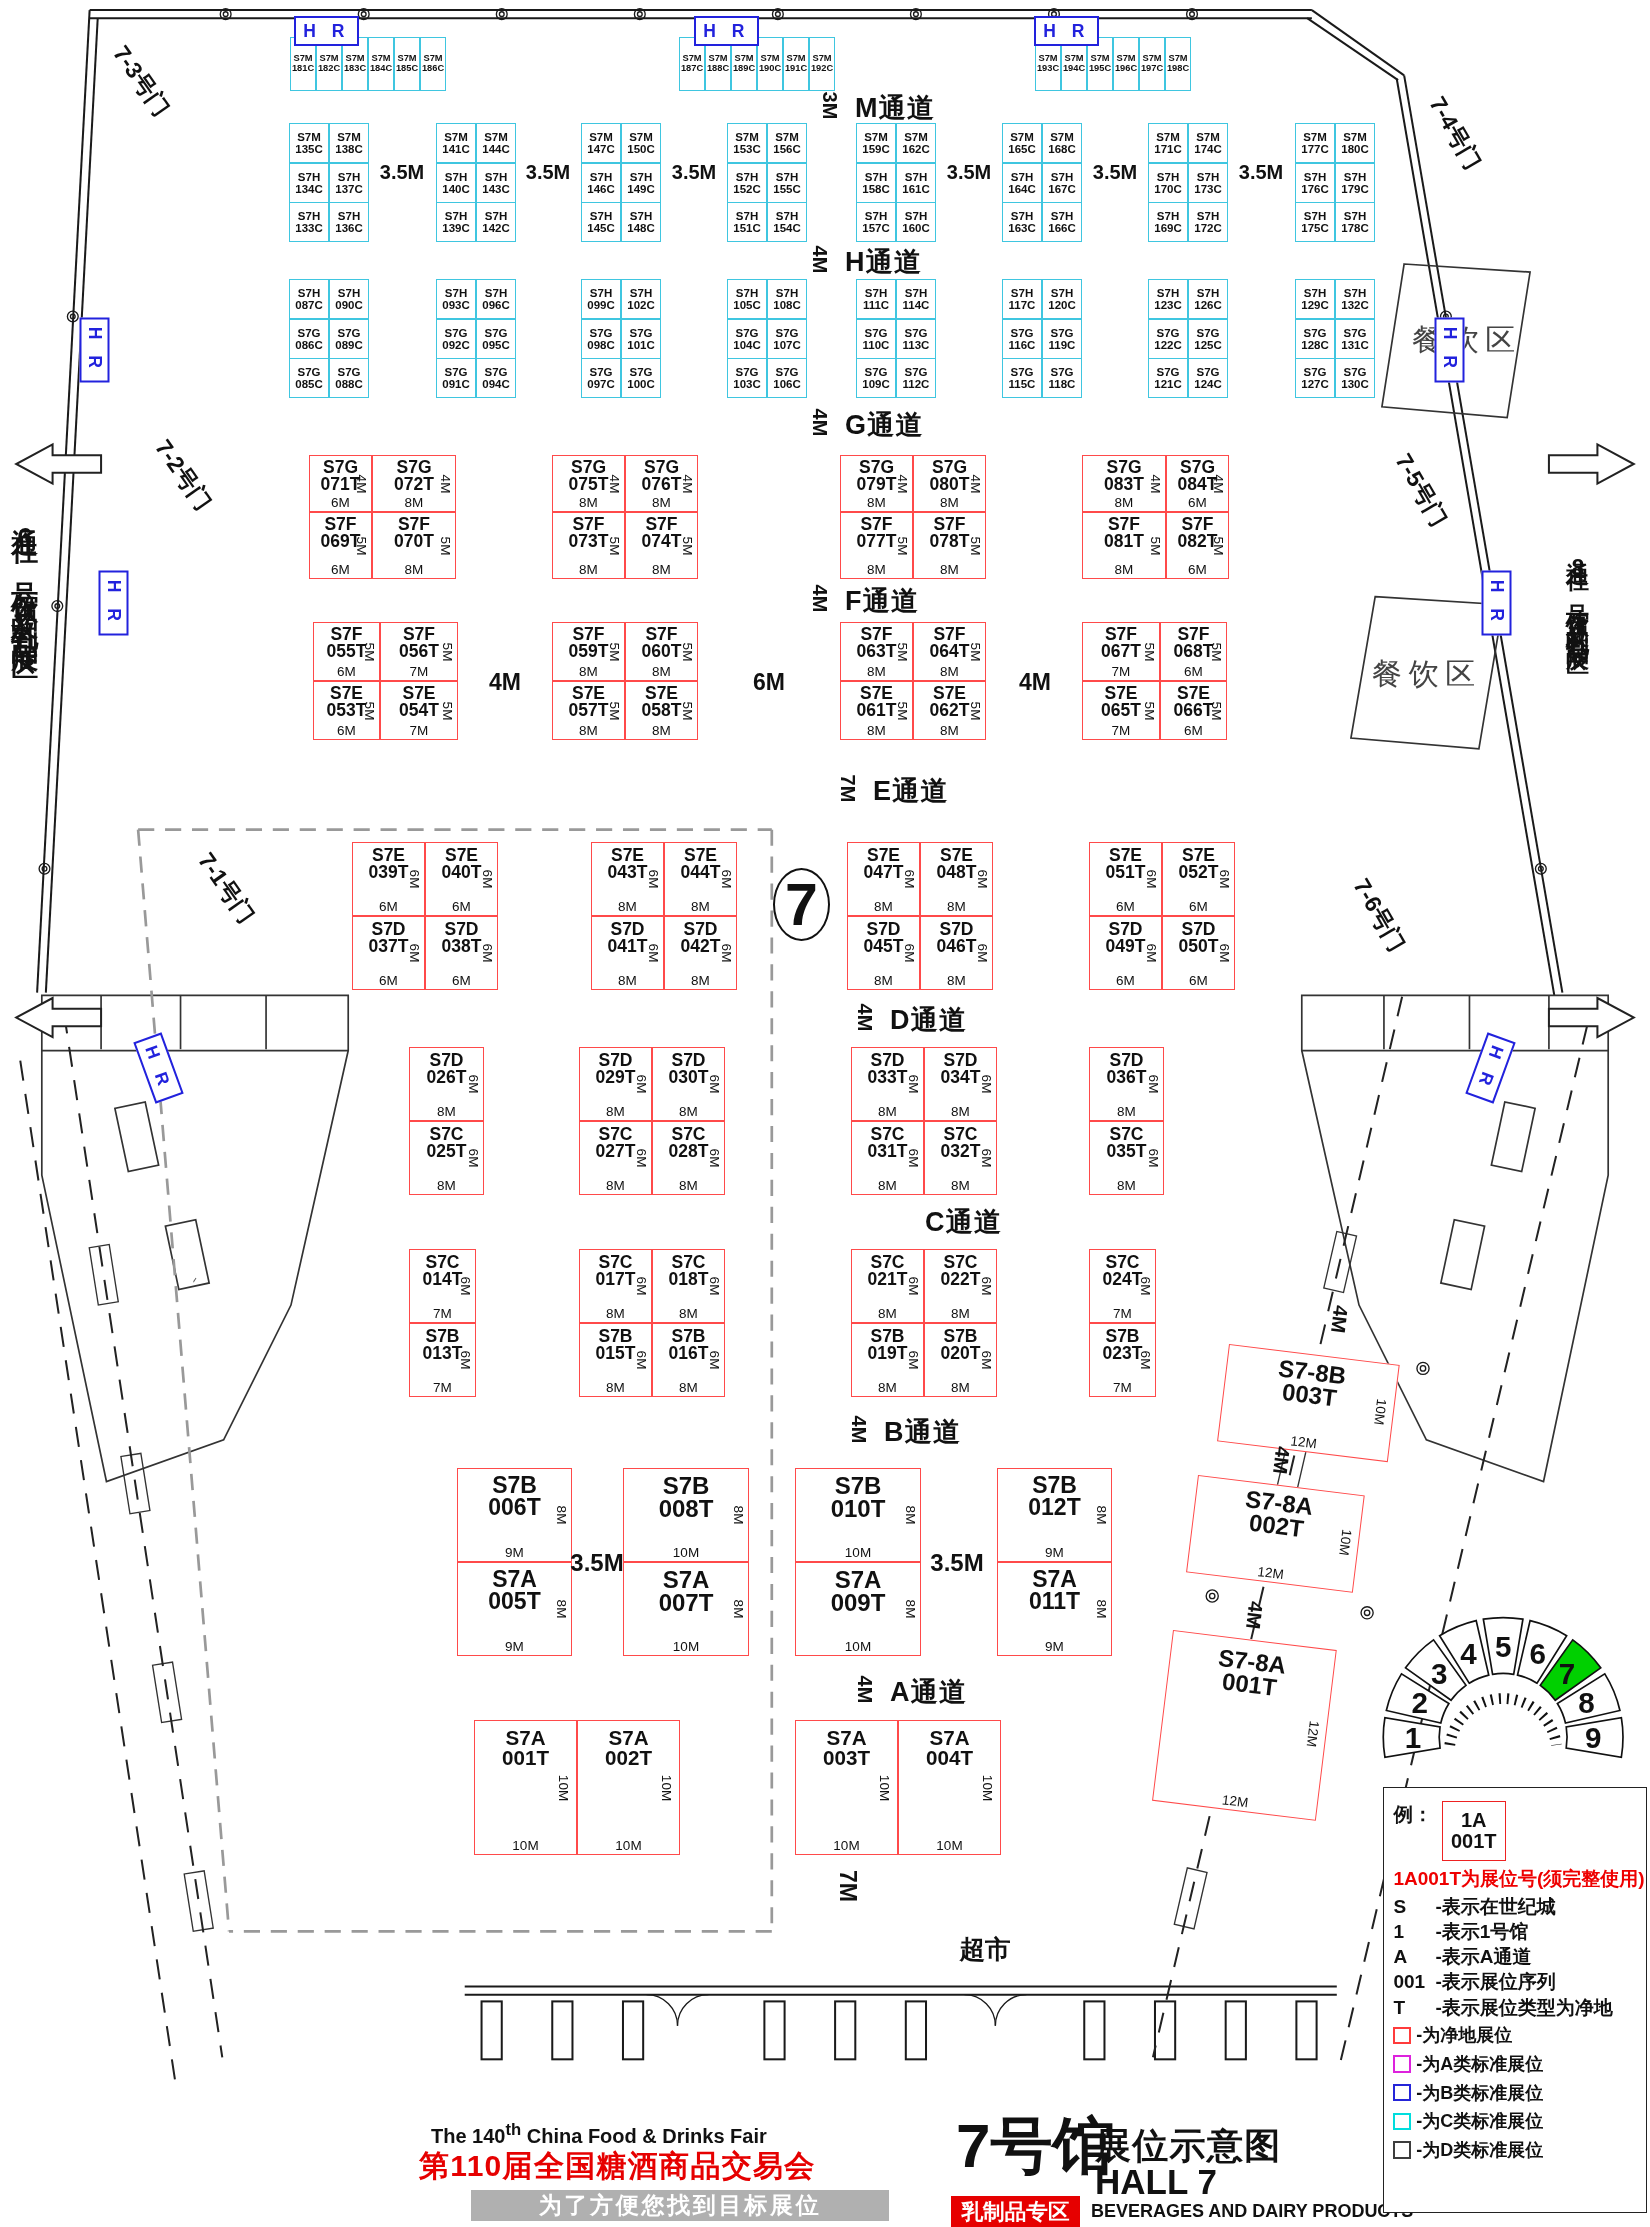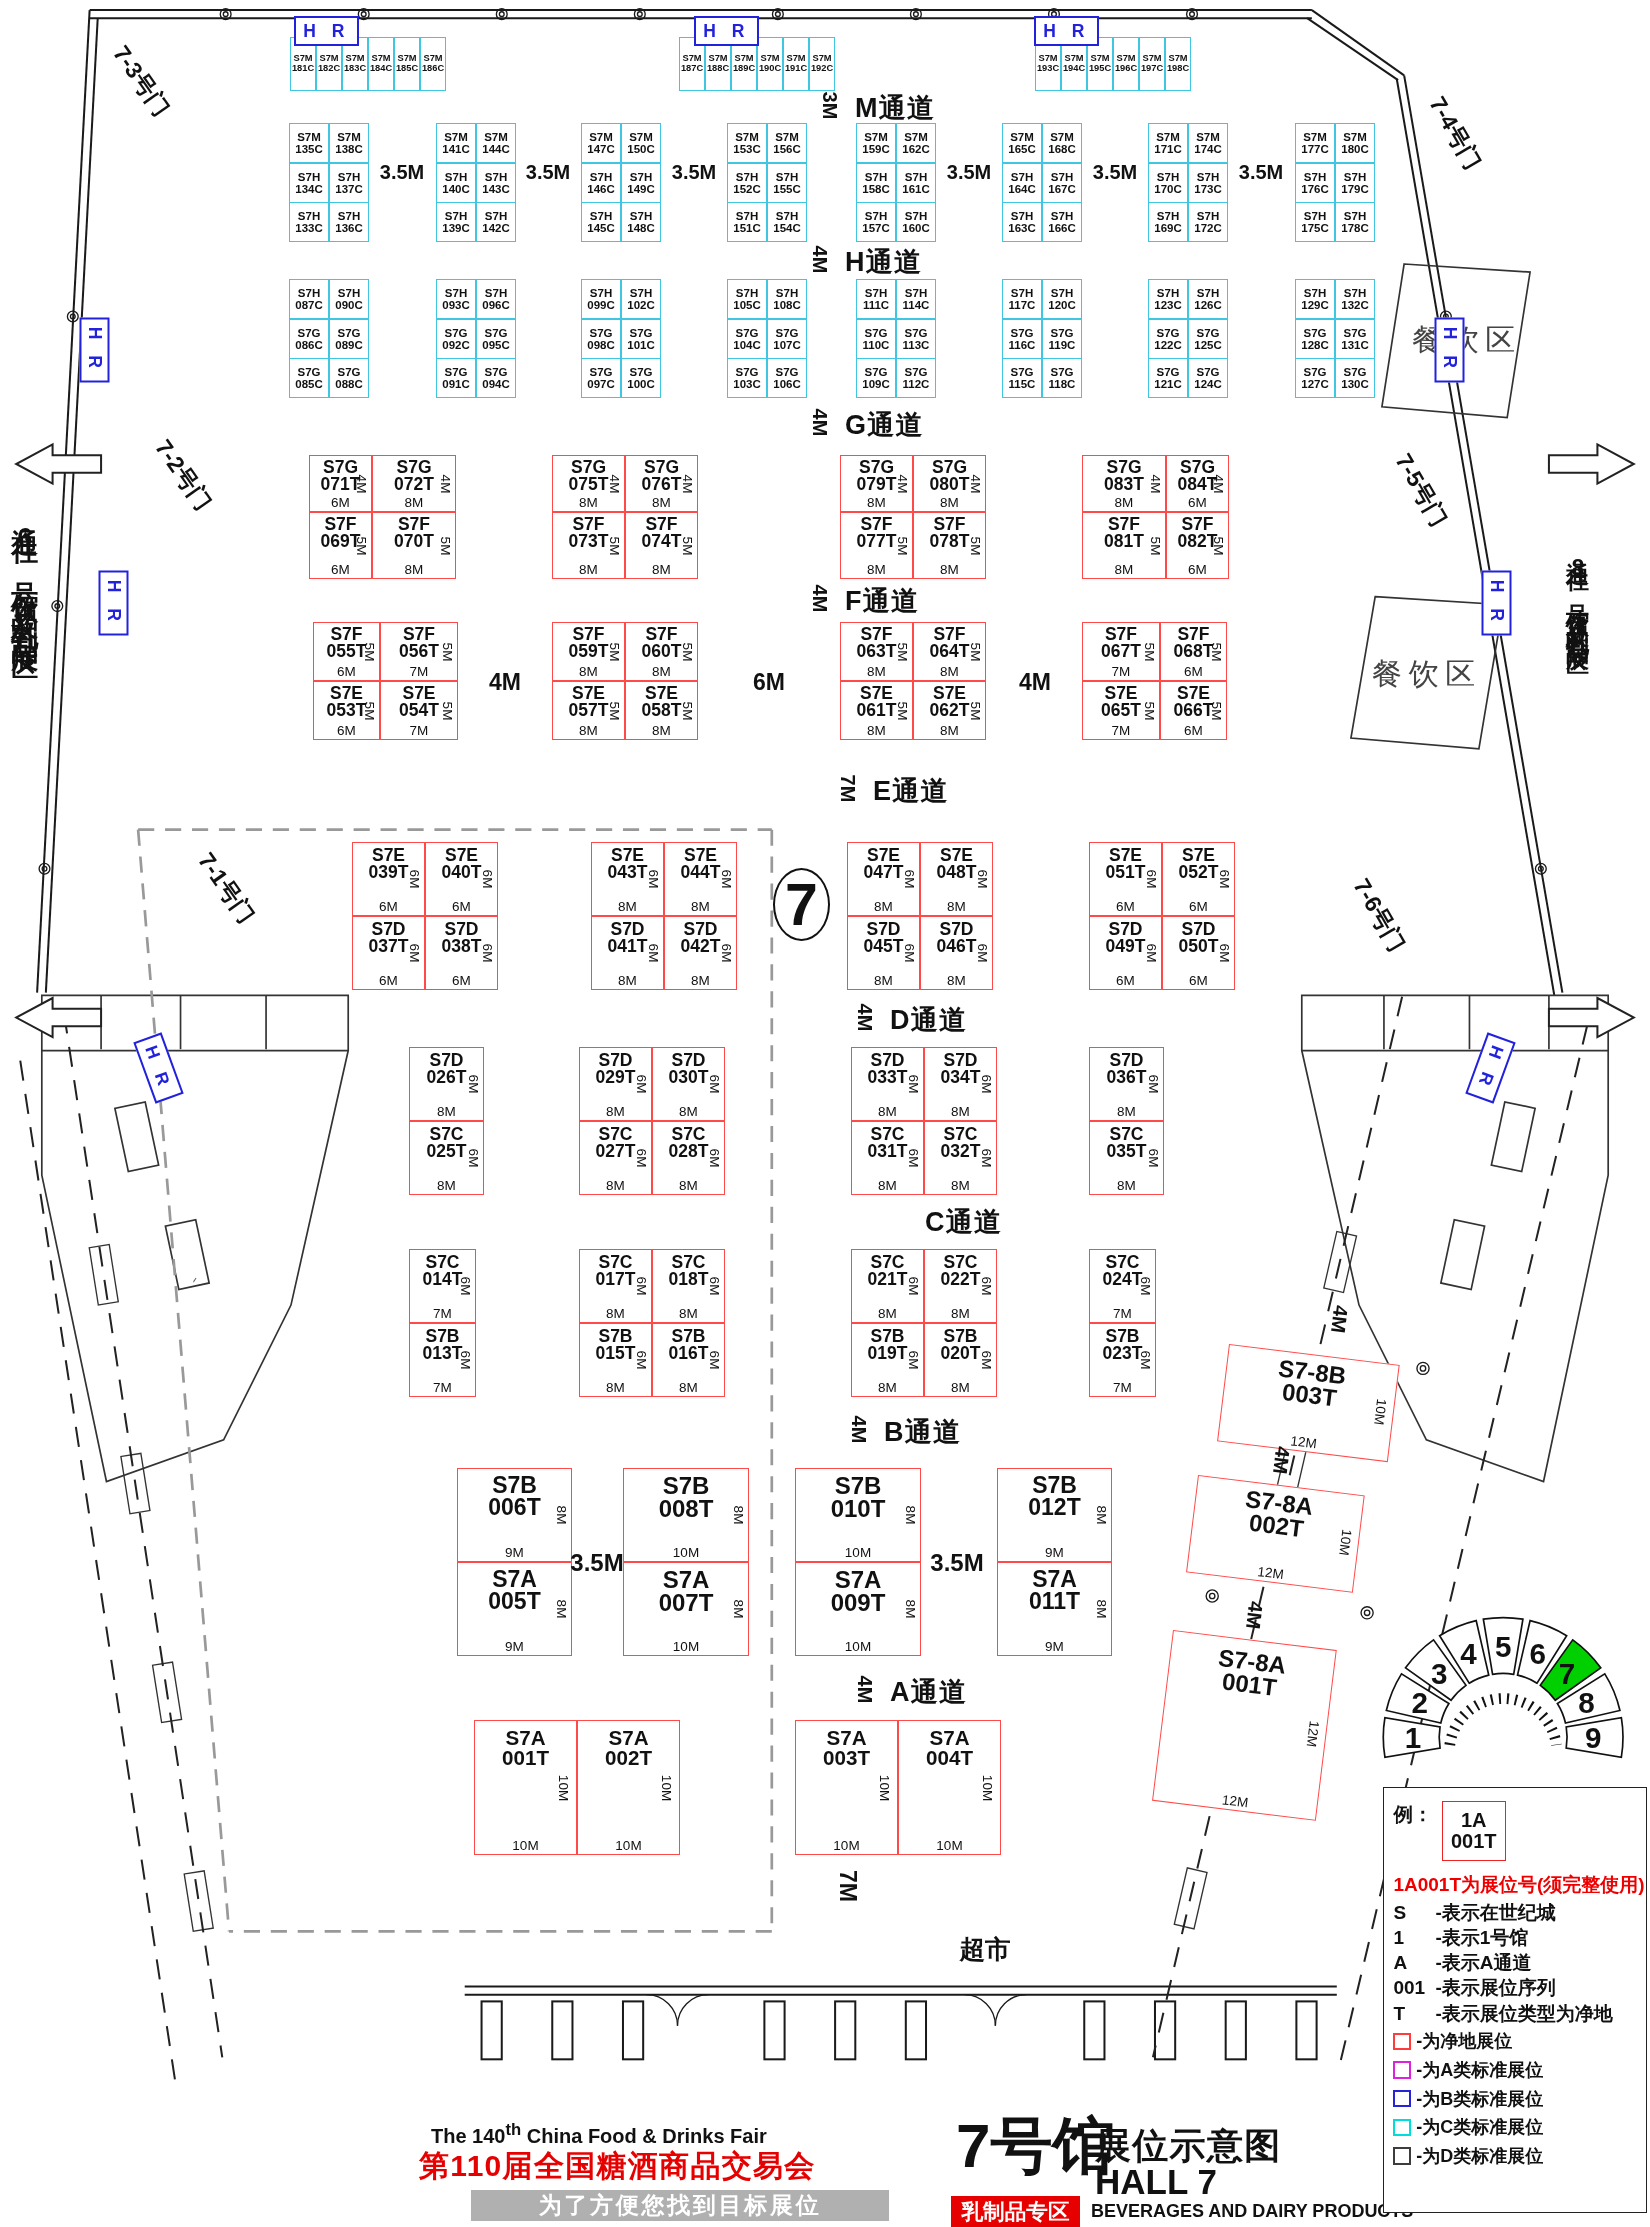--- a/index.html
+++ b/index.html
@@ -25,21 +25,21 @@
   #watermark{position:absolute;z-index:2;font-size:64px;font-weight:700;color:#c8c8c8;letter-spacing:25.6px;white-space:nowrap}
   #circle7{position:absolute;z-index:6;width:53px;height:69px;border:2px solid #111;border-radius:50%;
            background:#fff;font-size:59px;font-weight:700;display:flex;align-items:center;justify-content:center}
   #legend{position:absolute;left:1383px;top:1787px;width:264px;height:426px;border:1.3px solid #222;z-index:7;
           box-sizing:border-box;background:#fff;padding:9.4px 8px 6.7px 9.4px}
   #legend .intro{font-size:18px;font-weight:700;line-height:1.32;margin:0}
   #legend .exrow{display:flex;align-items:flex-start;margin-top:4px}
   #legend .exlabel{font-size:19.5px;font-weight:700}
   #legend .exbox{width:62px;height:58px;border:1.3px solid #ee2222;margin-left:9.4px;display:flex;flex-direction:column;
                  align-items:center;justify-content:center;font-size:20px;font-weight:700;line-height:1.05}
-  #legend .rednote{color:#ee0000;font-size:19px;font-weight:700;margin-top:11px;white-space:nowrap}
+  #legend .rednote{color:#ee0000;font-size:19px;font-weight:700;margin-top:5px;white-space:nowrap}
   #legend .irow{display:flex;font-size:19px;font-weight:700;margin-top:3.4px;line-height:1.15}
   #legend .ikey{width:42px;flex:none}
   #legend .srow{display:flex;align-items:center;margin-top:4.7px}
   #legend .sw{width:17.5px;height:17.5px;border:2px solid #000;flex:none;margin-right:5.4px;box-sizing:border-box}
   #legend .slabel{font-size:18px;font-weight:700;white-space:nowrap}
   #titleblock .en{position:absolute;left:431px;top:2120px;font-size:20px;font-weight:700}
   #titleblock .cn{position:absolute;left:419px;top:2146px;font-size:30px;font-weight:700;color:#e60000;letter-spacing:1.3px}
   #titleblock .venue{position:absolute;left:471px;top:2190px;width:418px;height:31px;background:#b0b0b0;color:#fff;
                      font-size:23px;font-weight:700;text-align:center;line-height:31px;letter-spacing:2.7px}
   #titleblock .hallcn{position:absolute;left:956px;top:2115px;font-size:62px;font-weight:700;line-height:1}

